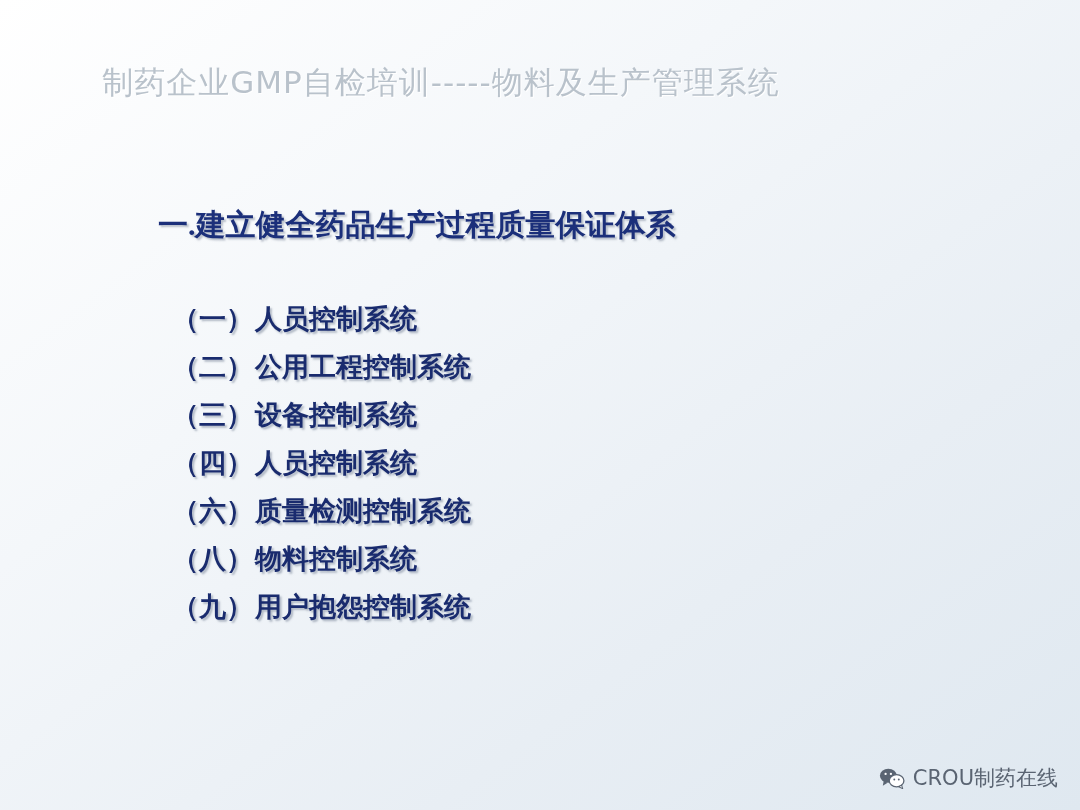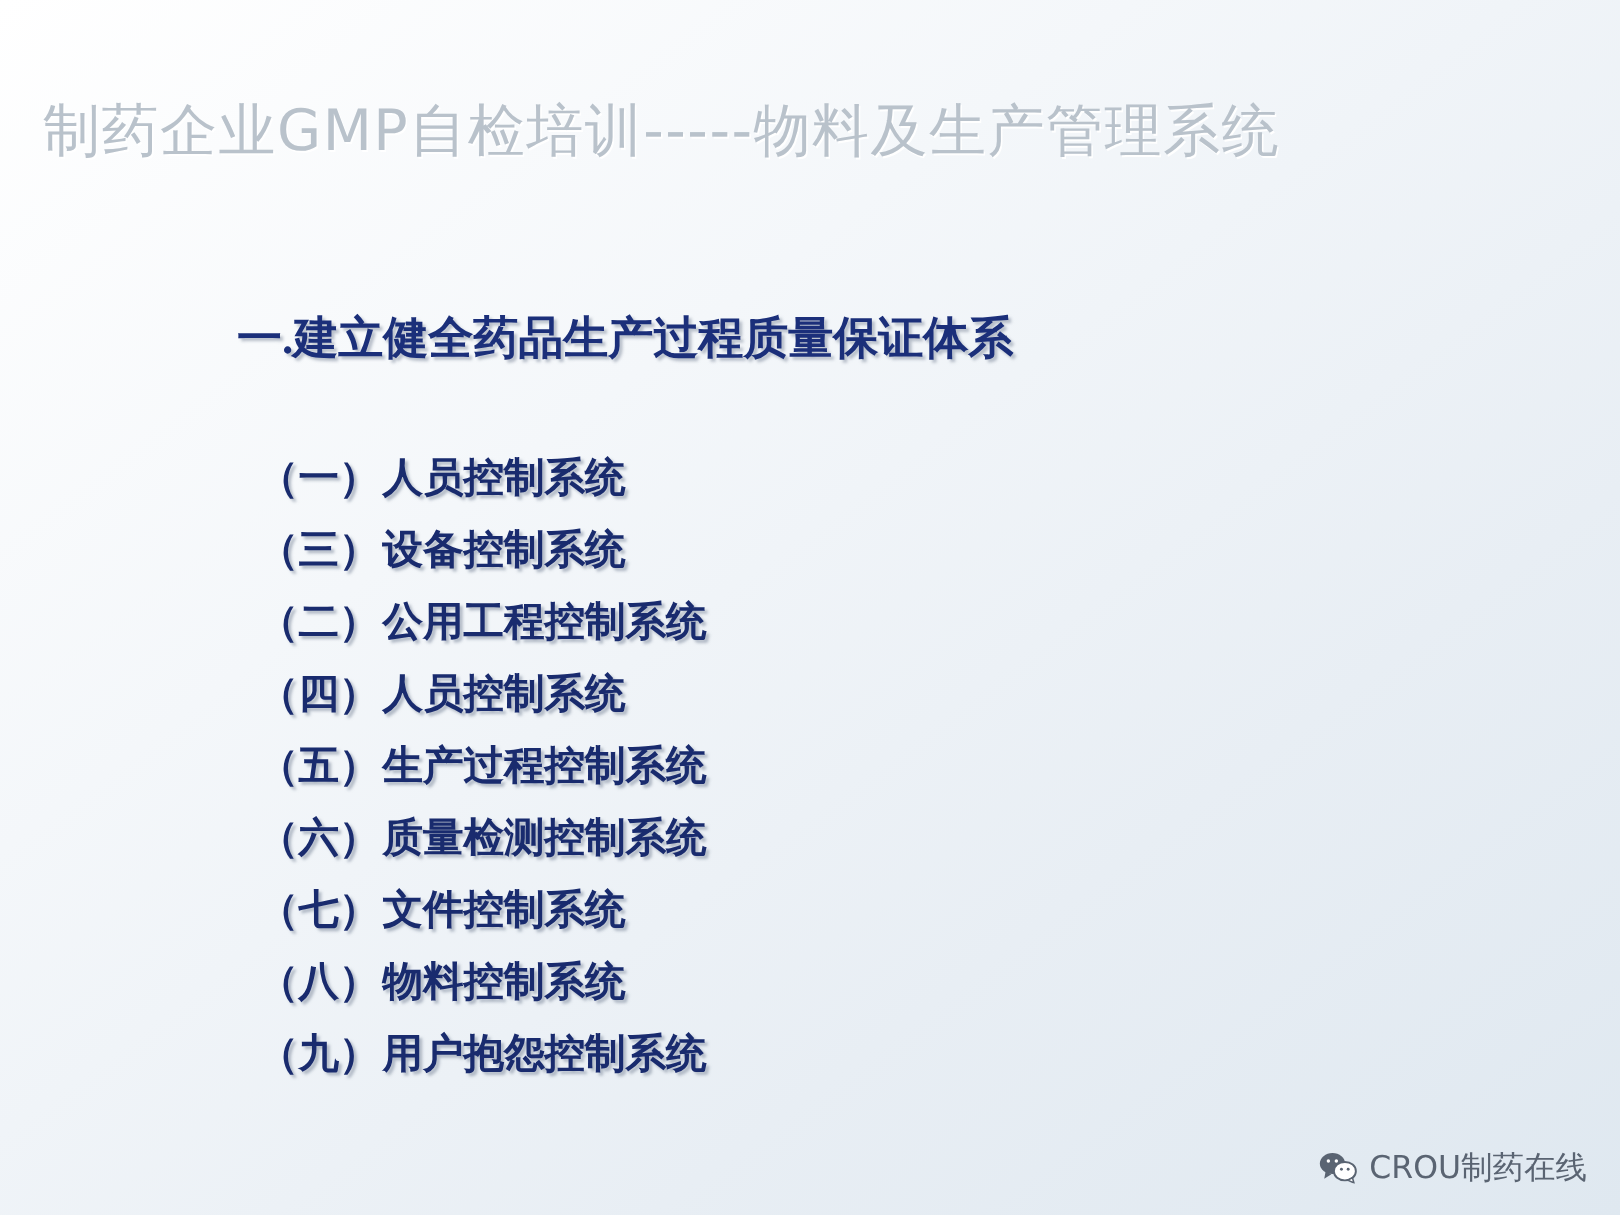--- a/index.html
+++ b/index.html
@@ -19,21 +19,21 @@
     height: 810px;
     background: linear-gradient(to bottom right, #ffffff 0%, #f4f7fa 35%, #e8eef4 70%, #dfe8f0 100%);
     overflow: hidden;
   }
   .slide-title {
     position: absolute;
     top: 62px;
     left: 0;
     width: 882px;
     text-align: center;
-    font-size: 38px;
+    font-size: 31px;
     letter-spacing: 1px;
     color: #b9c2cb;
     text-shadow: 1px 1px 0 #ffffff;
     white-space: nowrap;
     font-family: "DejaVu Sans", sans-serif;
   }
   .heading {
     position: absolute;
     top: 205px;
     left: 158px;
@@ -93,36 +93,30 @@
 
   <div class="slide-title">制药企业GMP自检培训-----物料及生产管理系统</div>
 
   <div class="heading">一.建立健全药品生产过程质量保证体系</div>
 
   <ul class="list">
     <li>
       <span class="num">（一）</span><span class="txt">人员控制系统</span>
     </li>
     <li>
-      <span class="num">（三）</span><span class="txt">设备控制系统</span>
+      <span class="num">（二）</span><span class="txt">公用工程控制系统</span>
     </li>
     <li>
-      <span class="num">（二）</span><span class="txt">公用工程控制系统</span>
+      <span class="num">（三）</span><span class="txt">设备控制系统</span>
     </li>
     <li>
       <span class="num">（四）</span><span class="txt">人员控制系统</span>
     </li>
     <li>
-      <span class="num">（五）</span><span class="txt">生产过程控制系统</span>
-    </li>
-    <li>
       <span class="num">（六）</span><span class="txt">质量检测控制系统</span>
-    </li>
-    <li>
-      <span class="num">（七）</span><span class="txt">文件控制系统</span>
     </li>
     <li>
       <span class="num">（八）</span><span class="txt">物料控制系统</span>
     </li>
     <li>
       <span class="num">（九）</span><span class="txt">用户抱怨控制系统</span>
     </li>
   </ul>
 
   <div class="watermark">

